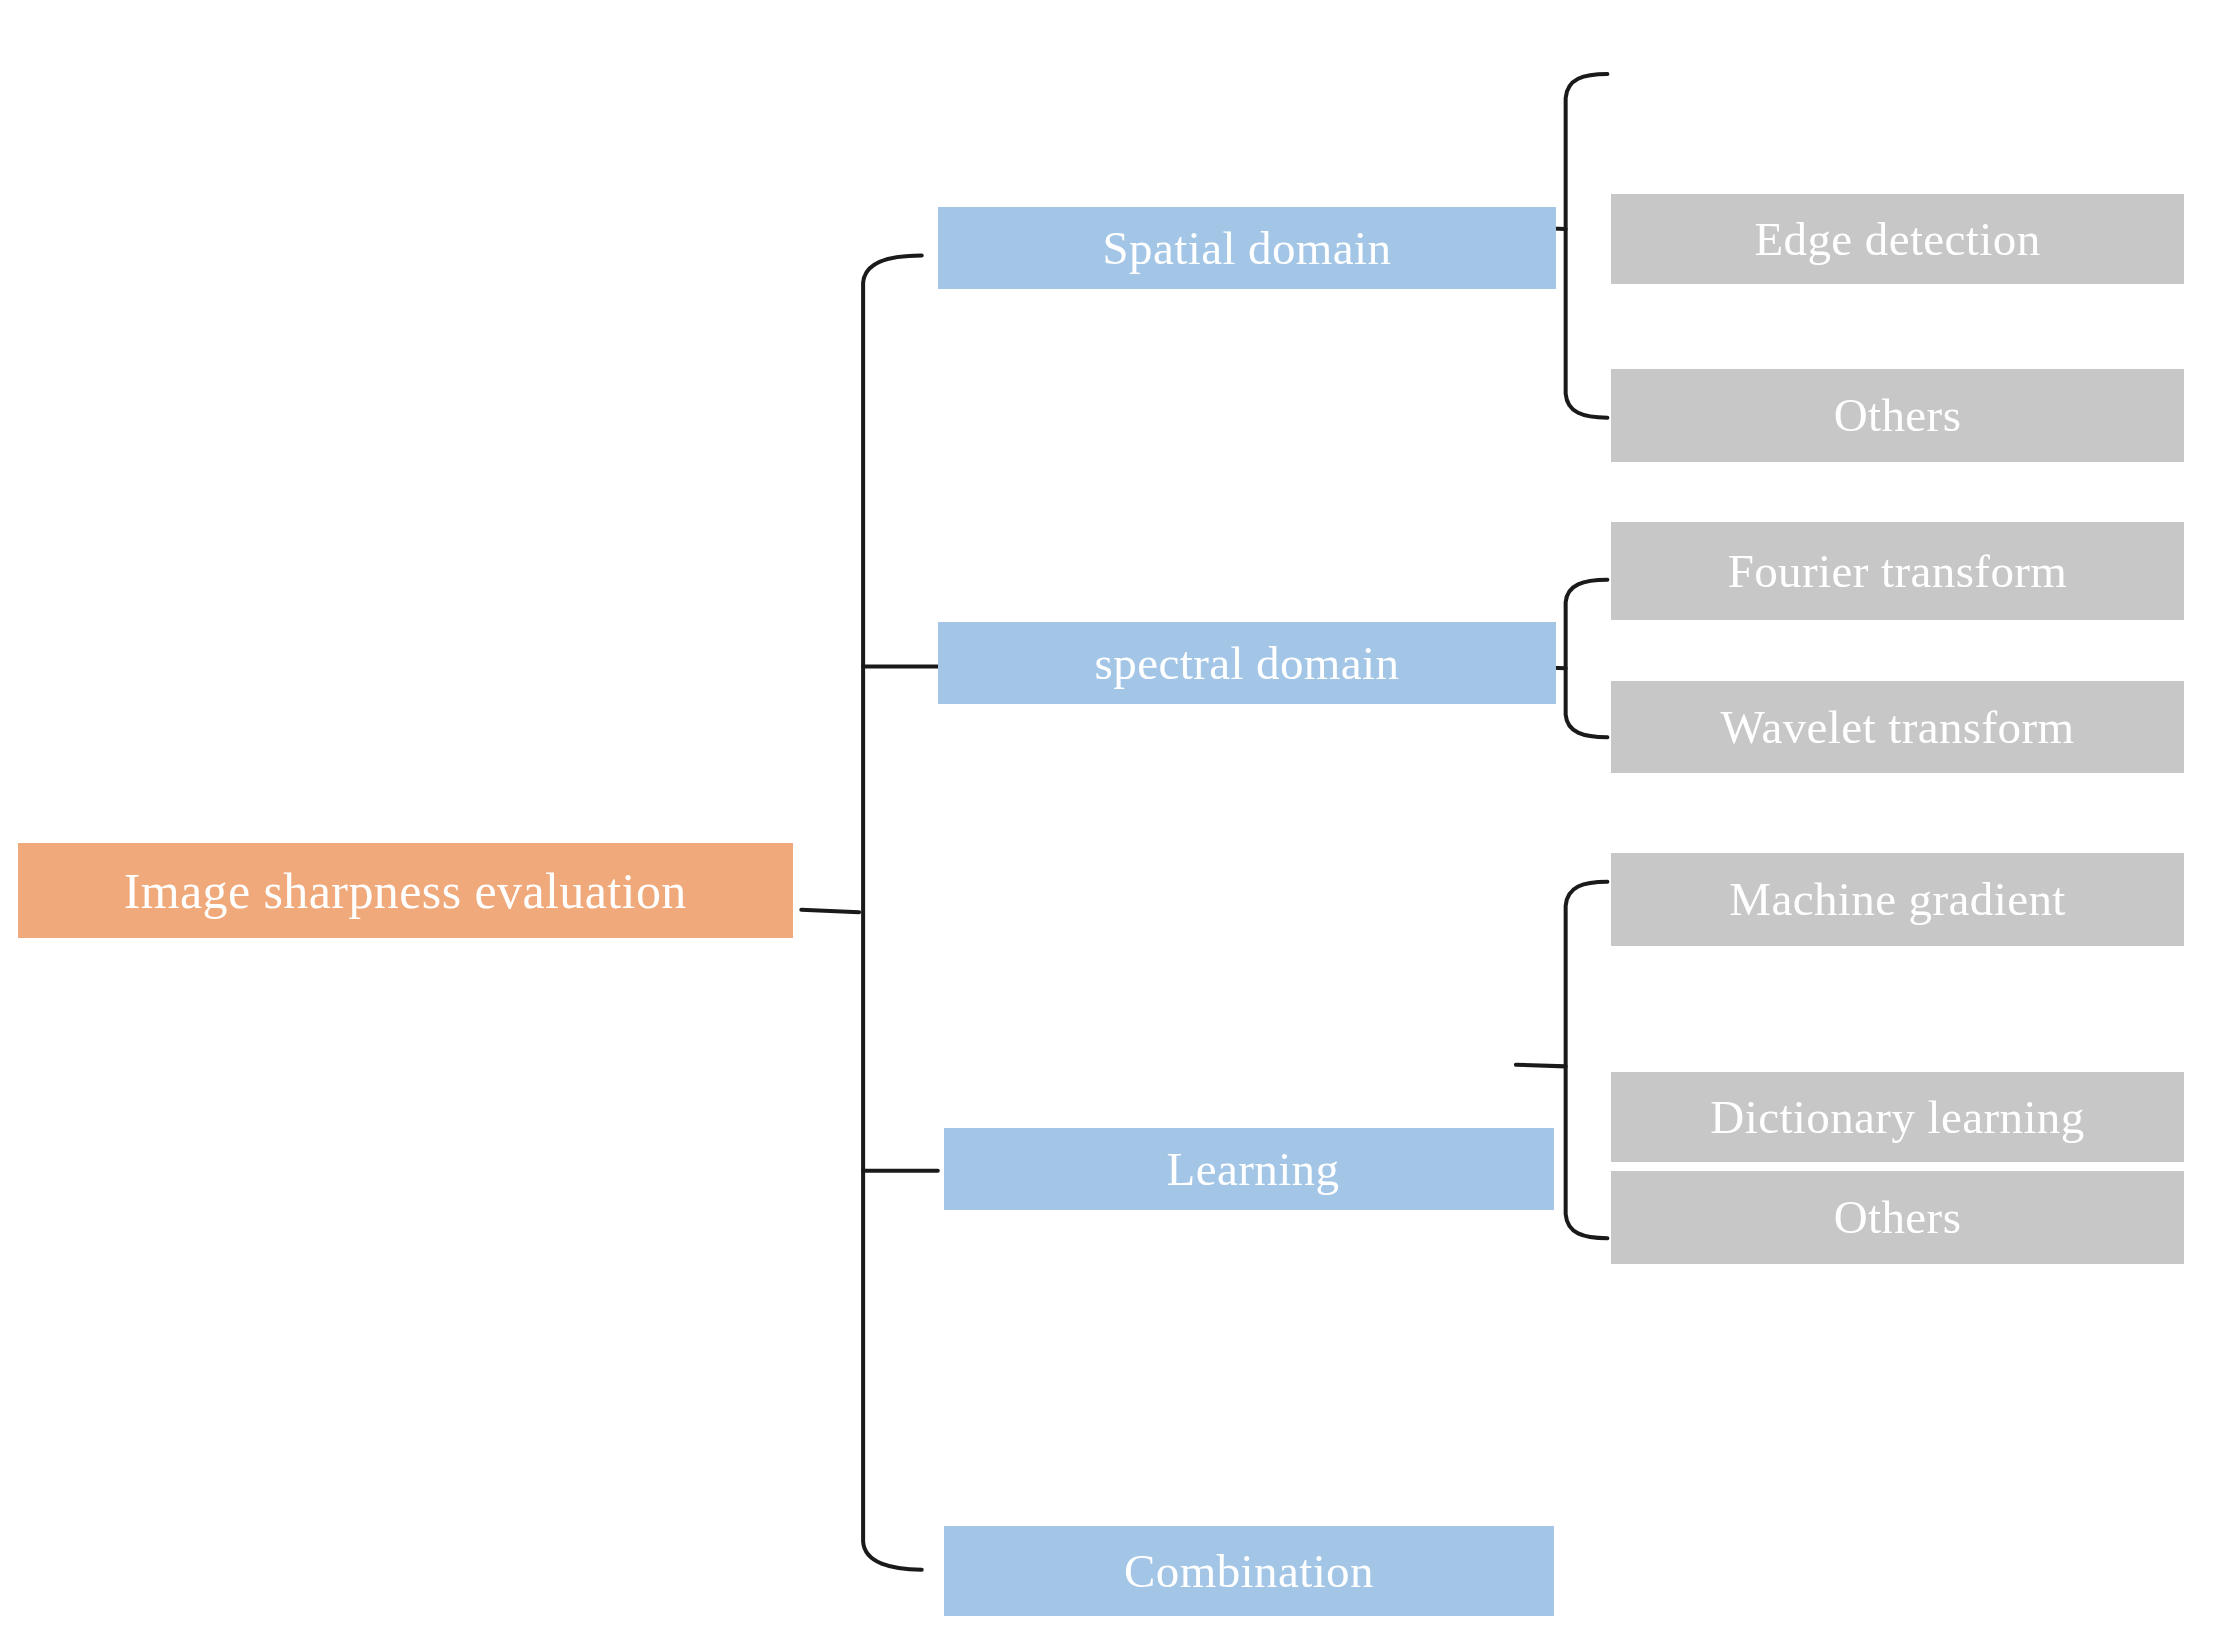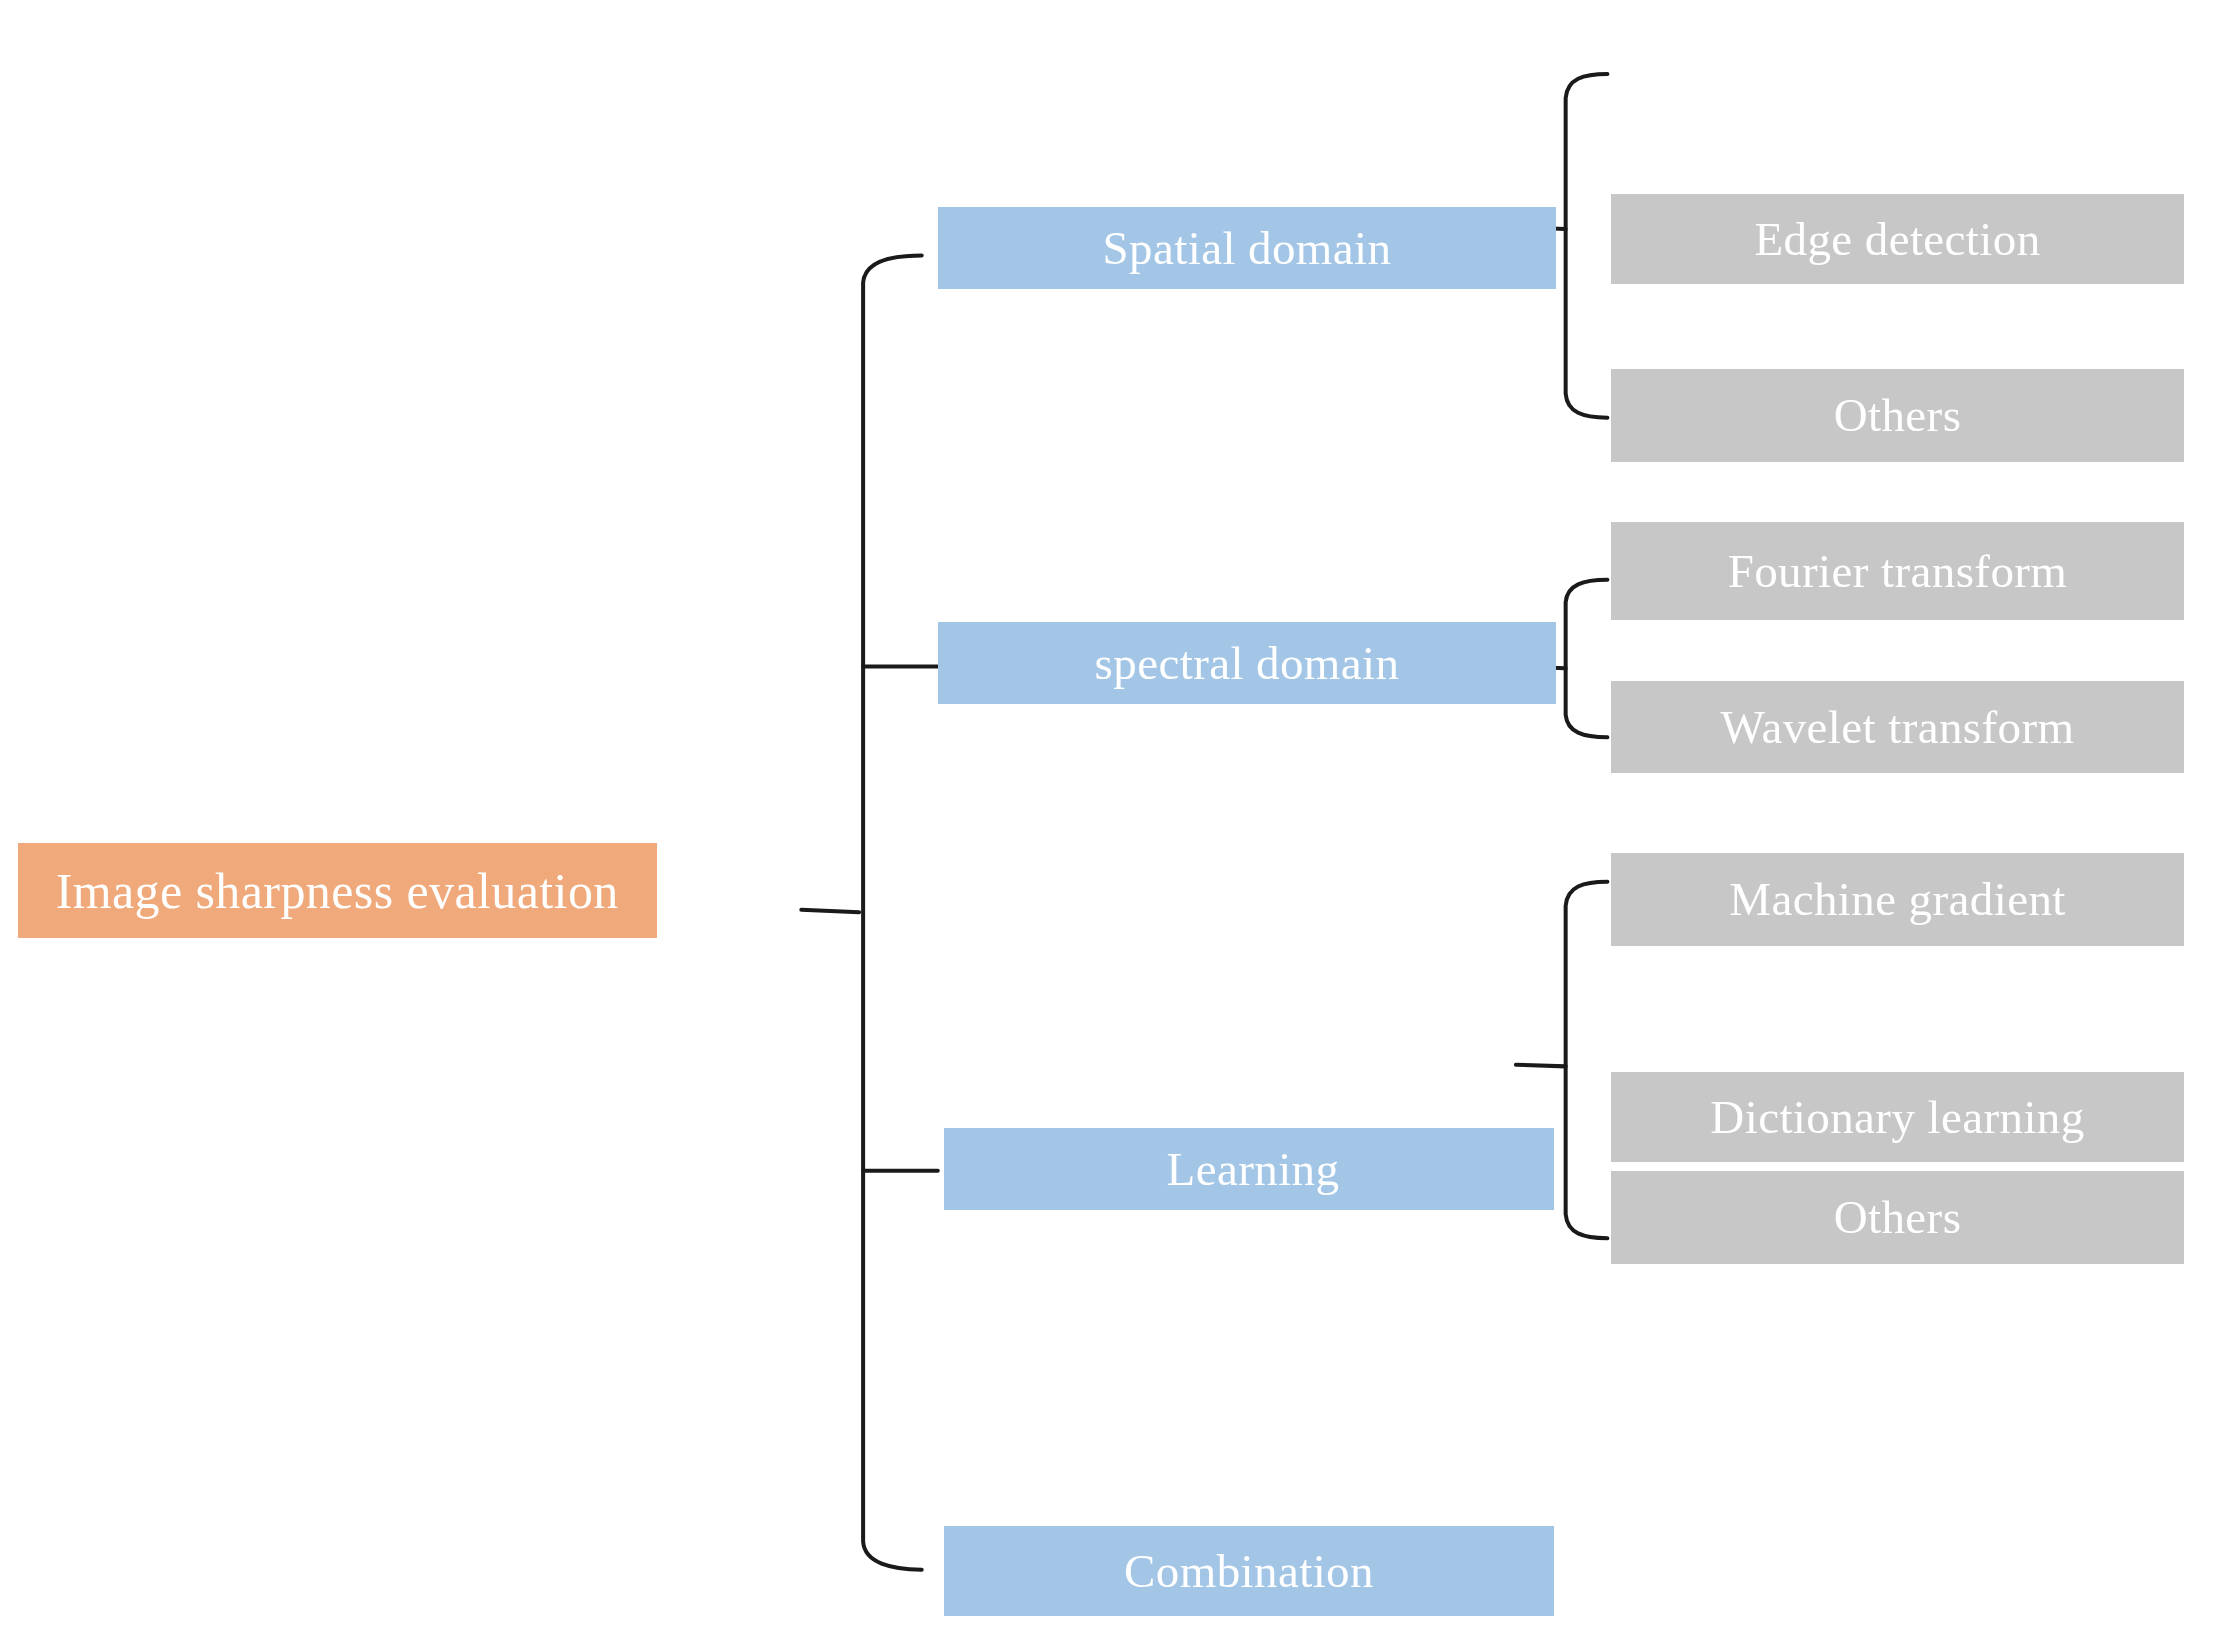--- a/index.html
+++ b/index.html
@@ -83,21 +83,21 @@
              L 1950,890
              C 1952,912 1972,918 2002,918"></path>
     <path d="M 1892,830 L 1950,832"></path>
 
     <path d="M 2002,1098 C 1972,1098 1952,1104 1950,1128
              L 1950,1512
              C 1952,1536 1972,1542 2002,1542"></path>
     <path d="M 1888,1326 L 1950,1328"></path>
   </svg>
 
-  <div class="node node-root" style="left:17.7px; top:843px; width:639px; height:95px;">
+  <div class="node node-root" style="left:17.7px; top:843px; width:775px; height:95px;">
     <span>Image sharpness evaluation</span>
   </div>
 
   <div class="node node-branch" style="left:938px; top:207px; width:618px; height:82px;">
     <span>Spatial domain</span>
   </div>
 
   <div class="node node-branch" style="left:938px; top:622px; width:618px; height:82px;">
     <span>spectral domain</span>
   </div>

